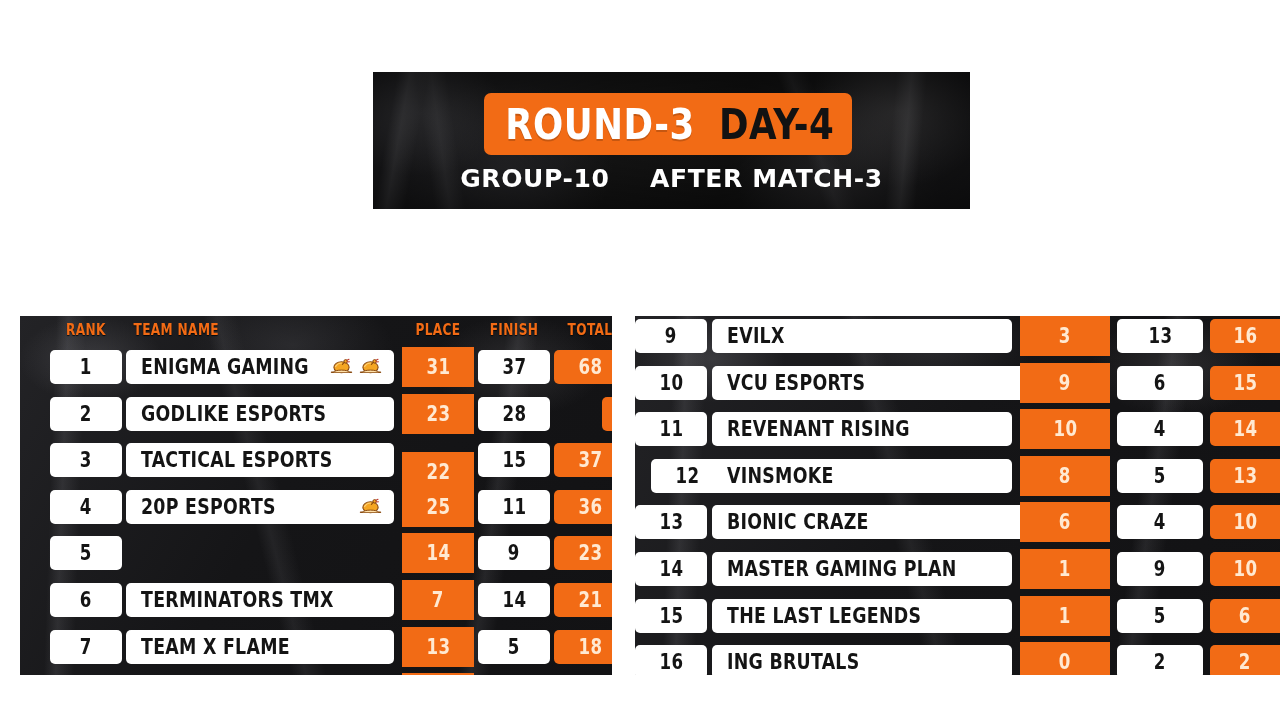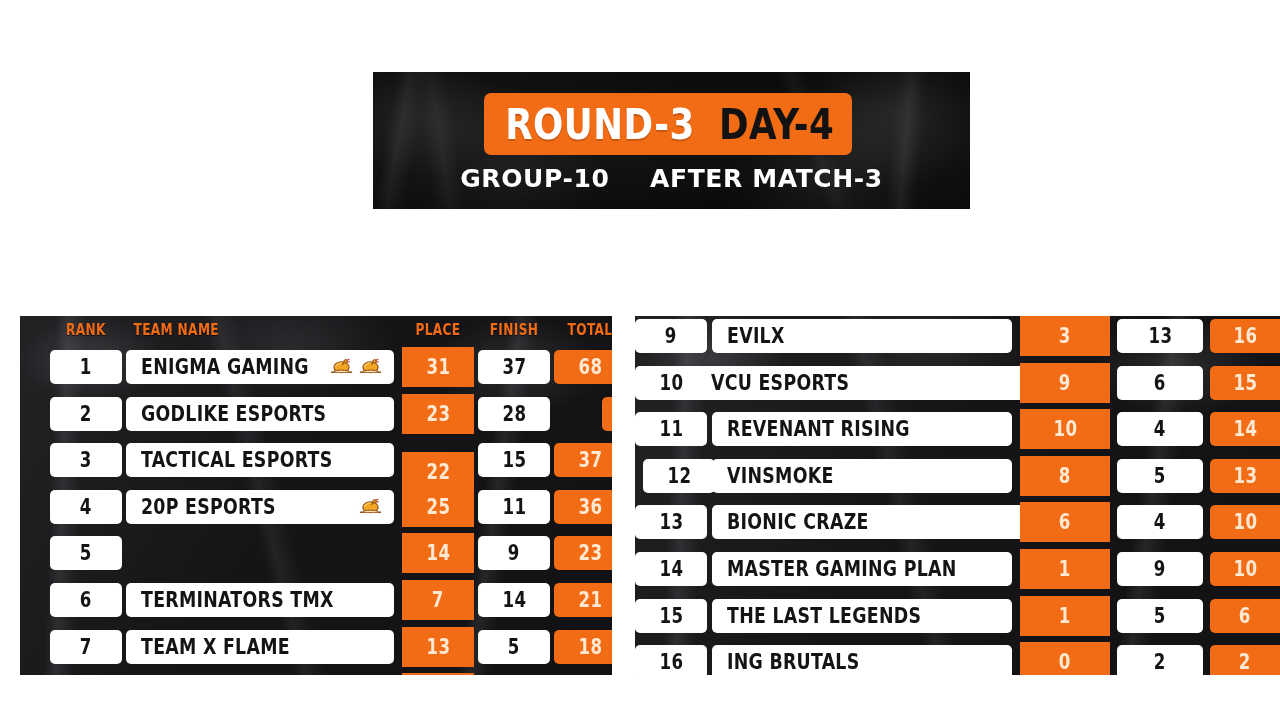--- a/index.html
+++ b/index.html
@@ -422,21 +422,21 @@
             <span class="num">13</span>
           </div>
           <div class="cell c-total clipped" style="left: 575px; width: 70px;">
             <span class="num">16</span>
           </div>
         </div>
         <div class="row" style="top: 46.6px;">
           <div class="cell c-rank" style="left: 0px; width: 72px;">
             <span class="num">10</span>
           </div>
-          <div class="cell c-team" style="left: 61px; width: 342px; text-align: center;">
+          <div class="cell c-team" style="left: 77px; width: 342px; text-align: center;">
             <span class="tname">VCU ESPORTS</span>
           </div>
           <div class="cell c-place" style="left: 385px; width: 90px; top: 0px; height: 40px;">
             <span class="num">9</span>
           </div>
           <div class="cell c-finish" style="left: 482px; width: 86px;">
             <span class="num">6</span>
           </div>
           <div class="cell c-total clipped" style="left: 575px; width: 70px;">
             <span class="num">15</span>
@@ -453,21 +453,21 @@
             <span class="num">10</span>
           </div>
           <div class="cell c-finish" style="left: 482px; width: 86px;">
             <span class="num">4</span>
           </div>
           <div class="cell c-total clipped" style="left: 575px; width: 70px;">
             <span class="num">14</span>
           </div>
         </div>
         <div class="row" style="top: 139.8px;">
-          <div class="cell c-rank" style="left: 8px; width: 72px;">
+          <div class="cell c-rank" style="left: 16px; width: 72px;">
             <span class="num">12</span>
           </div>
           <div class="cell c-team" style="left: 77px; width: 300px;">
             <span class="tname">VINSMOKE</span>
           </div>
           <div class="cell c-place" style="left: 385px; width: 90px; top: 0px; height: 40px;">
             <span class="num">8</span>
           </div>
           <div class="cell c-finish" style="left: 482px; width: 86px;">
             <span class="num">5</span>

